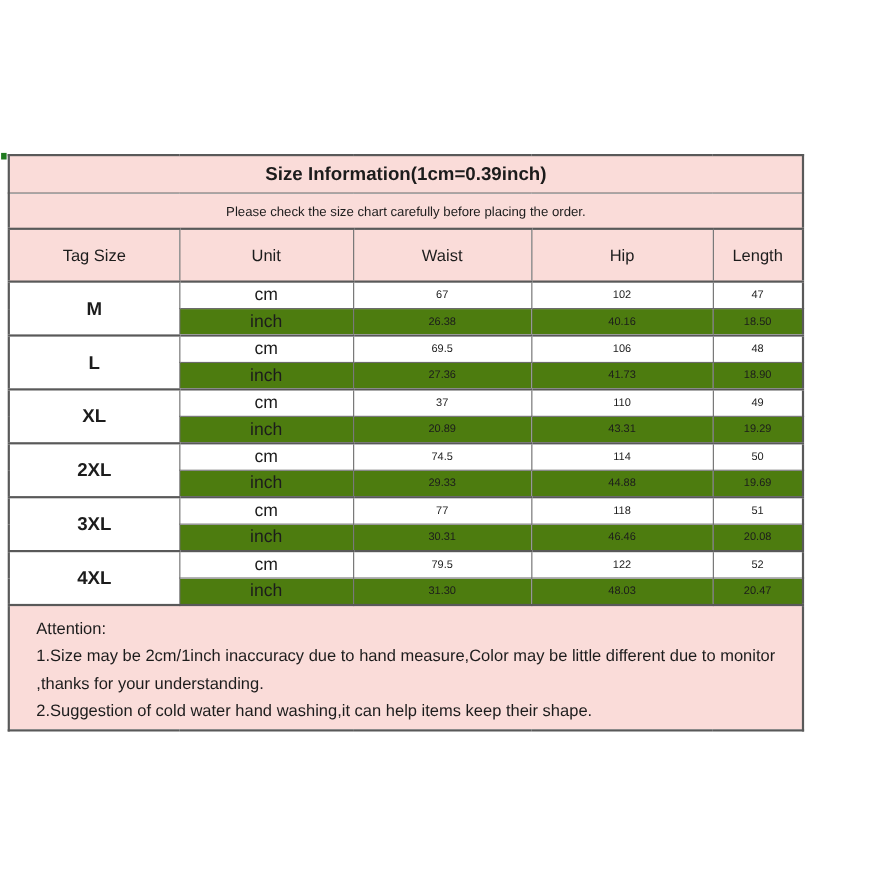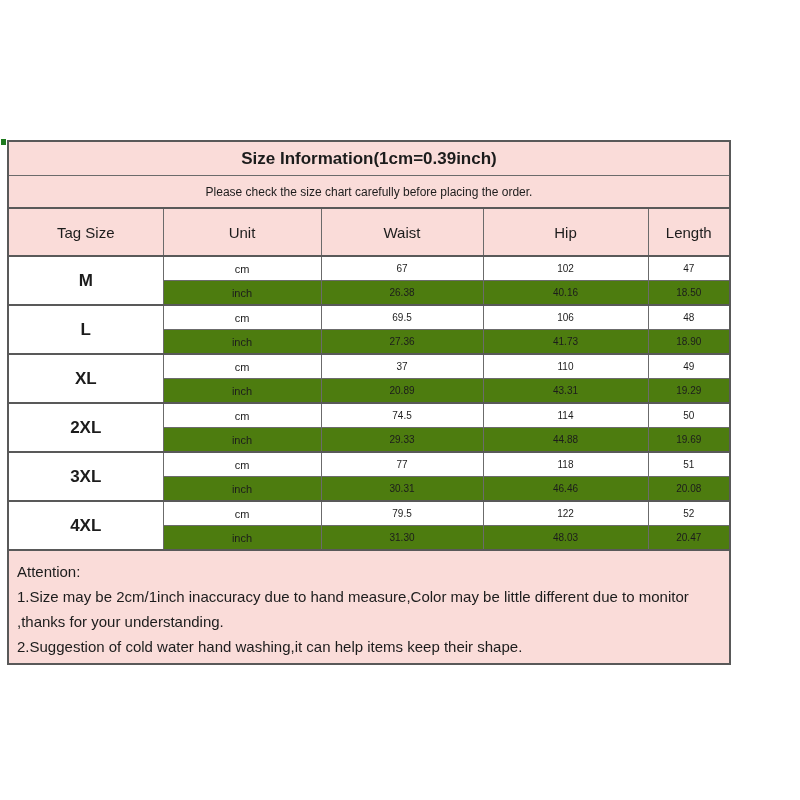--- a/index.html
+++ b/index.html
@@ -62,28 +62,28 @@
     border-top: 2px solid #595959;
   }
   tr.cm-row td { background: #ffffff; height: 23px; }
   tr.inch-row td { background: #4d7c0f; height: 23px; }
   tr.group-start td { border-top: 2px solid #595959; }
   td.size-cell {
     background: #ffffff !important;
     font-size: 17px;
     font-weight: bold;
   }
-  td.unit-cell { font-size: 11px; }
+  td.unit-cell { font-size: 16px; }
   td.value-cell { font-size: 10px; }
   tr.attention-row td {
     background: #fadcd9;
     border-top: 2px solid #595959;
     text-align: left;
     vertical-align: top;
-    padding: 8px 8px 4px 8px;
+    padding: 8px 8px 4px 24px;
     height: 92px;
     font-size: 15px;
   }
   .attention-line {
     line-height: 25px;
     white-space: nowrap;
   }
 </style>
 </head>
 <body>

